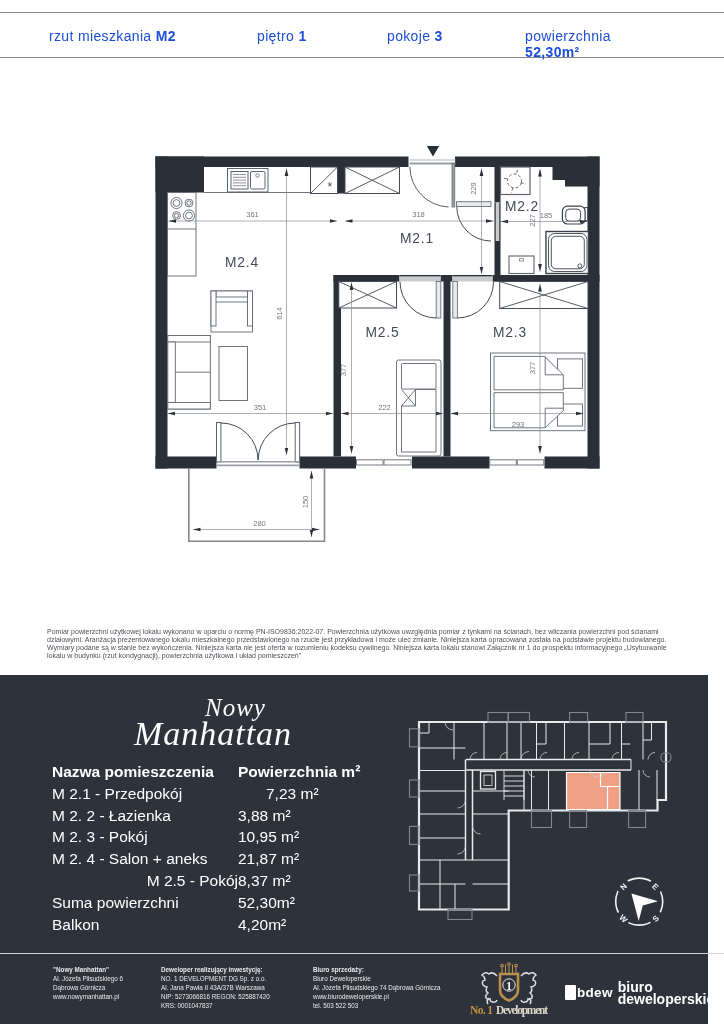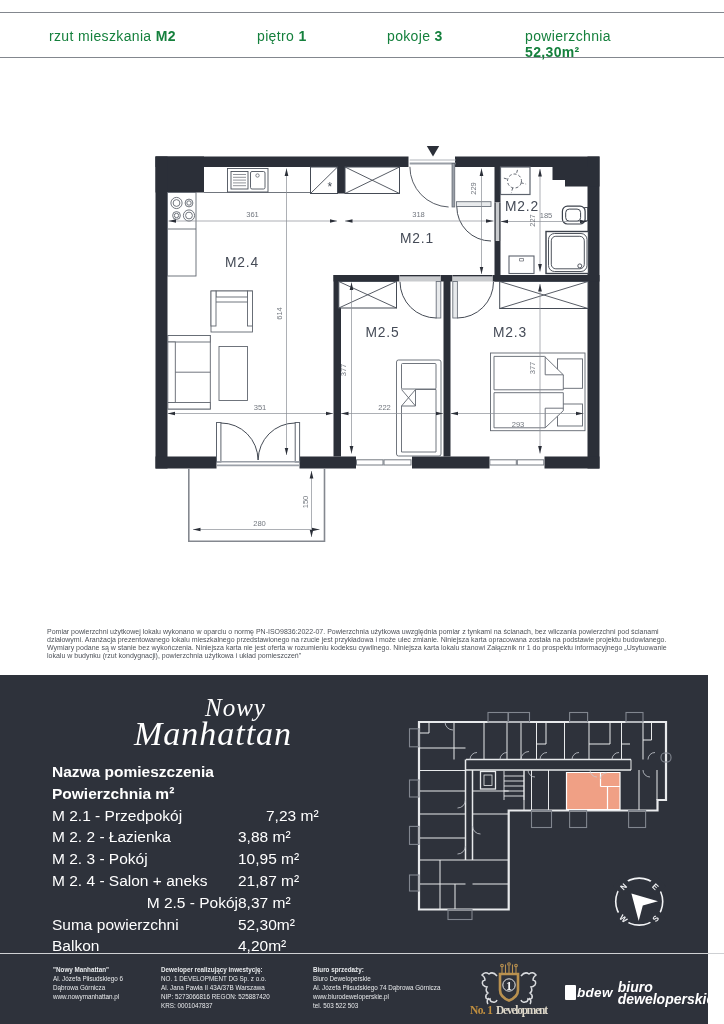--- a/index.html
+++ b/index.html
@@ -5,21 +5,21 @@
 * { margin:0; padding:0; box-sizing:border-box; }
 html,body { width:724px; height:1024px; background:#fff; font-family:"Liberation Sans", sans-serif; position:relative; overflow:hidden; }
 .abs { position:absolute; }
 </style>
 </head>
 <body>
 
 <div class="abs" style="left:0;top:12px;width:724px;height:0;border-top:1.3px solid #83878e;"></div>
 <div class="abs" style="left:0;top:57px;width:724px;height:0;border-top:1.3px solid #83878e;"></div>
 
-<div class="abs" style="left:0;top:28px;width:660px;height:18px;color:#15803d;font-size:14px;letter-spacing:0.35px;">
+<div class="abs" style="left:0;top:28px;width:660px;height:18px;color:#1d4ed8;font-size:14px;letter-spacing:0.35px;">
 <span class="abs" style="left:49px;top:0;">rzut mieszkania <b>M2</b></span>
 <span class="abs" style="left:257px;top:0;">piętro <b>1</b></span>
 <span class="abs" style="left:387px;top:0;">pokoje <b>3</b></span>
 <span class="abs" style="left:525px;top:0;">powierzchnia <b>52,30m²</b></span>
 </div>
 
 <svg class="abs" style="left:0;top:130px;" width="724" height="430" viewBox="0 130 724 430">
 
 <rect x="155.5" y="156.5" width="253" height="10.5" fill="#2b2f38"></rect>
 
@@ -269,21 +269,21 @@
 </div>
 
 <div class="abs" style="left:0;top:675px;width:708px;height:349px;background:#2e323b;">
 
 <div class="abs" style="left:103px;top:19px;width:220px;text-align:center;color:#fff;font-family:'Liberation Serif',serif;font-style:italic;">
 <div style="font-size:25px;margin-left:45px;letter-spacing:1px;">Nowy</div>
 <div style="font-size:34px;margin-top:-7px;letter-spacing:1px;">Manhattan</div>
 </div>
 
 <div class="abs" style="left:52px;top:86px;color:#fff;font-size:15.5px;line-height:21.8px;">
-<div style="display:flex;font-weight:bold;flex-direction:column;">
+<div style="display:flex;font-weight:bold;">
         <div style="width:186px;">Nazwa pomieszczenia</div>
         <div>Powierzchnia m²</div>
       </div>
 <div style="display:flex;gap:28px;">
         <div style="width:186px;">M 2.1 - Przedpokój</div>
         <div>7,23 m²</div>
       </div>
 <div style="display:flex;">
         <div style="width:186px;">M 2. 2 - Łazienka</div>
         <div>3,88 m²</div>
@@ -408,21 +408,21 @@
 <g fill="none" stroke="#d9dbde" stroke-width="1.5">
 <path d="M35 14 q-4 -5 -8 -2 q-4 -3 -7 1 q3 2 3 5 q-4 1 -2 5 q2 2 4 2 q-2 4 1 6 q-3 2 -2 5 q2 2 4 1 q0 3 3 3 q3 1 4 -2"></path>
 <path d="M59 14 q4 -5 8 -2 q4 -3 7 1 q-3 2 -3 5 q4 1 2 5 q-2 2 -4 2 q2 4 -1 6 q3 2 2 5 q-2 2 -4 1 q0 3 -3 3 q-3 1 -4 -2"></path>
 <path d="M27 36 q-3 3 -1 6 M67 36 q3 3 1 6"></path>
 </g>
 <text x="8" y="52" font-size="11.5" font-family="Liberation Serif" font-weight="bold" fill="#c08f3f" textLength="23">No. 1</text>
 <text x="34" y="52" font-size="11.5" font-family="Liberation Serif" font-weight="bold" fill="#ded8ca" textLength="52">Development</text>
 </svg>
 
 <div class="abs" style="left:565px;top:27px;">
-<div style="display:flex;align-items:center;font-style:italic;">
+<div style="display:flex;align-items:center;">
 <div style="width:11px;height:15px;background:#fff;border-radius:1px;"></div>
 <div style="color:#fff;font-weight:bold;font-size:13.5px;letter-spacing:0.3px;margin-left:1px;">bdew</div>
 <div style="color:#fff;font-weight:bold;font-size:14px;line-height:12px;margin-left:5px;">biuro<br>deweloperskie</div>
 </div>
 </div>
 </div>
 
 </div>
 
 </body></html>

